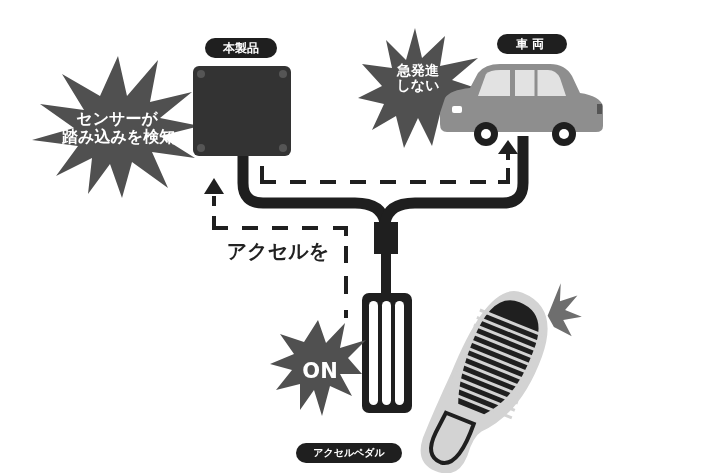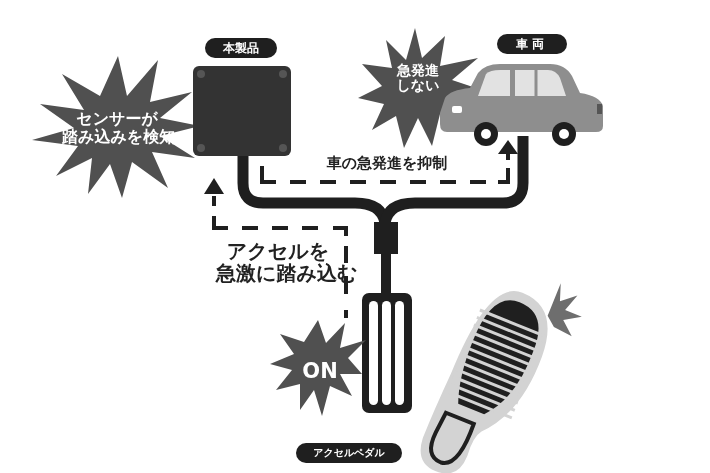--- a/index.html
+++ b/index.html
@@ -127,18 +127,16 @@
   <div class="lbl burst-text" style="left:62px;top:92px;width:110px;">
     <div>センサーが</div>
     <div>踏み込みを検知</div>
   </div>
   <div class="lbl burst-text" style="left:386px;top:45px;width:64px;font-size:14px;">
     <div>急発進</div>
     <div>しない</div>
   </div>
   <div class="lbl burst-text" style="left:294px;top:342px;width:52px;font-size:21px;">ON</div>
 
-  <div class="lbl dark-text" style="left:312px;top:137px;width:150px;font-size:15px;">車の急発進を抑制</div>
   <div class="lbl dark-text" style="left:216px;top:222px;width:124px;font-size:20px;">
     <div>アクセルを</div>
-    <div>急激に踏み込む</div>
   </div>
 </div>
 
 </body></html>

